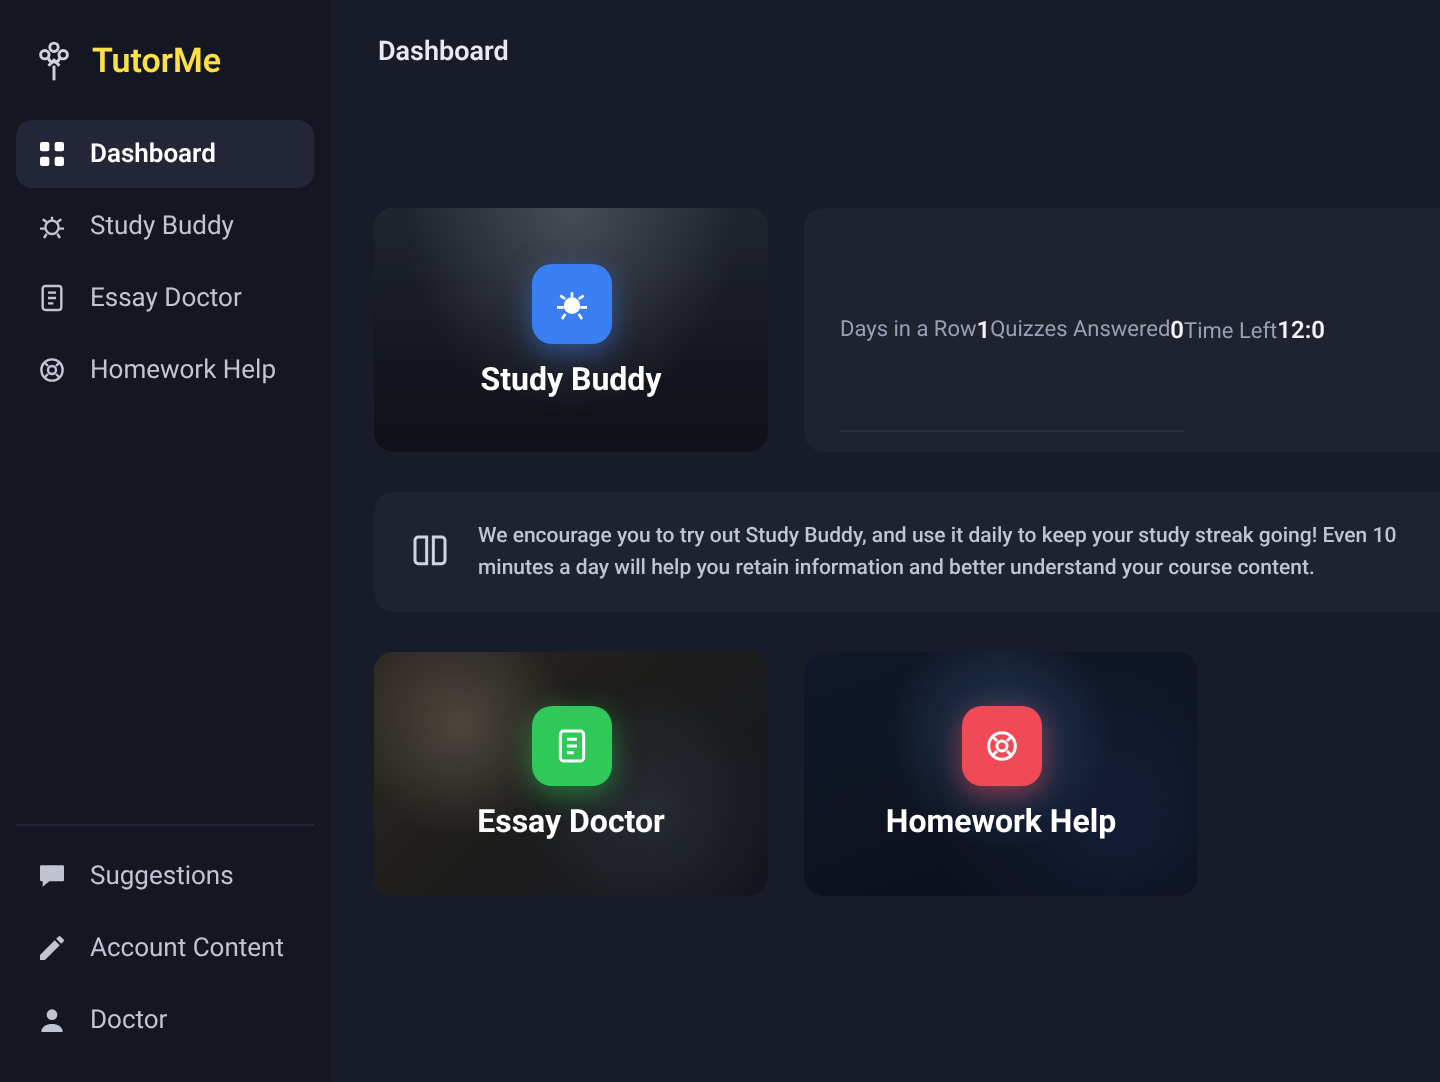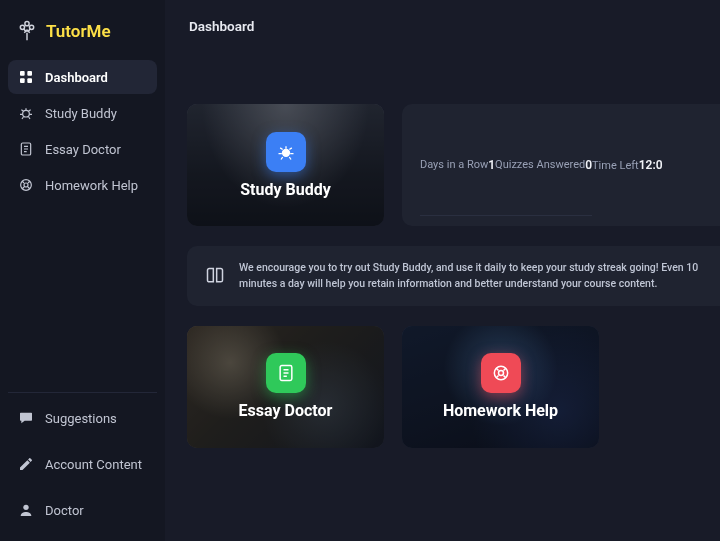--- a/index.html
+++ b/index.html
@@ -38,21 +38,21 @@
   font-size: 13px;
   color: #c1c5d2;
   cursor: pointer;
 }
 .nav-item.active { background: #222636; color: #fff; font-weight: 600; }
 .nav-icon { width: 16px; height: 16px; flex-shrink: 0; display:flex; align-items:center; justify-content:center; }
 .nav-bottom {
   margin-top: auto;
   border-top: 1px solid #232738;
   padding-top: 8px;
-  display: flex; flex-direction: column; gap: 12px;
+  display: flex; flex-direction: column; gap: 2px;
 }
 .main {
   flex: 1;
   background: #181b28;
   padding: 18px 0 0 22px;
   display: flex;
   flex-direction: column;
   overflow: hidden;
 }
 .page-title { font-size: 13.5px; font-weight: 600; color: #e8eaf1; margin-bottom: 70px; padding-left: 2px; }

